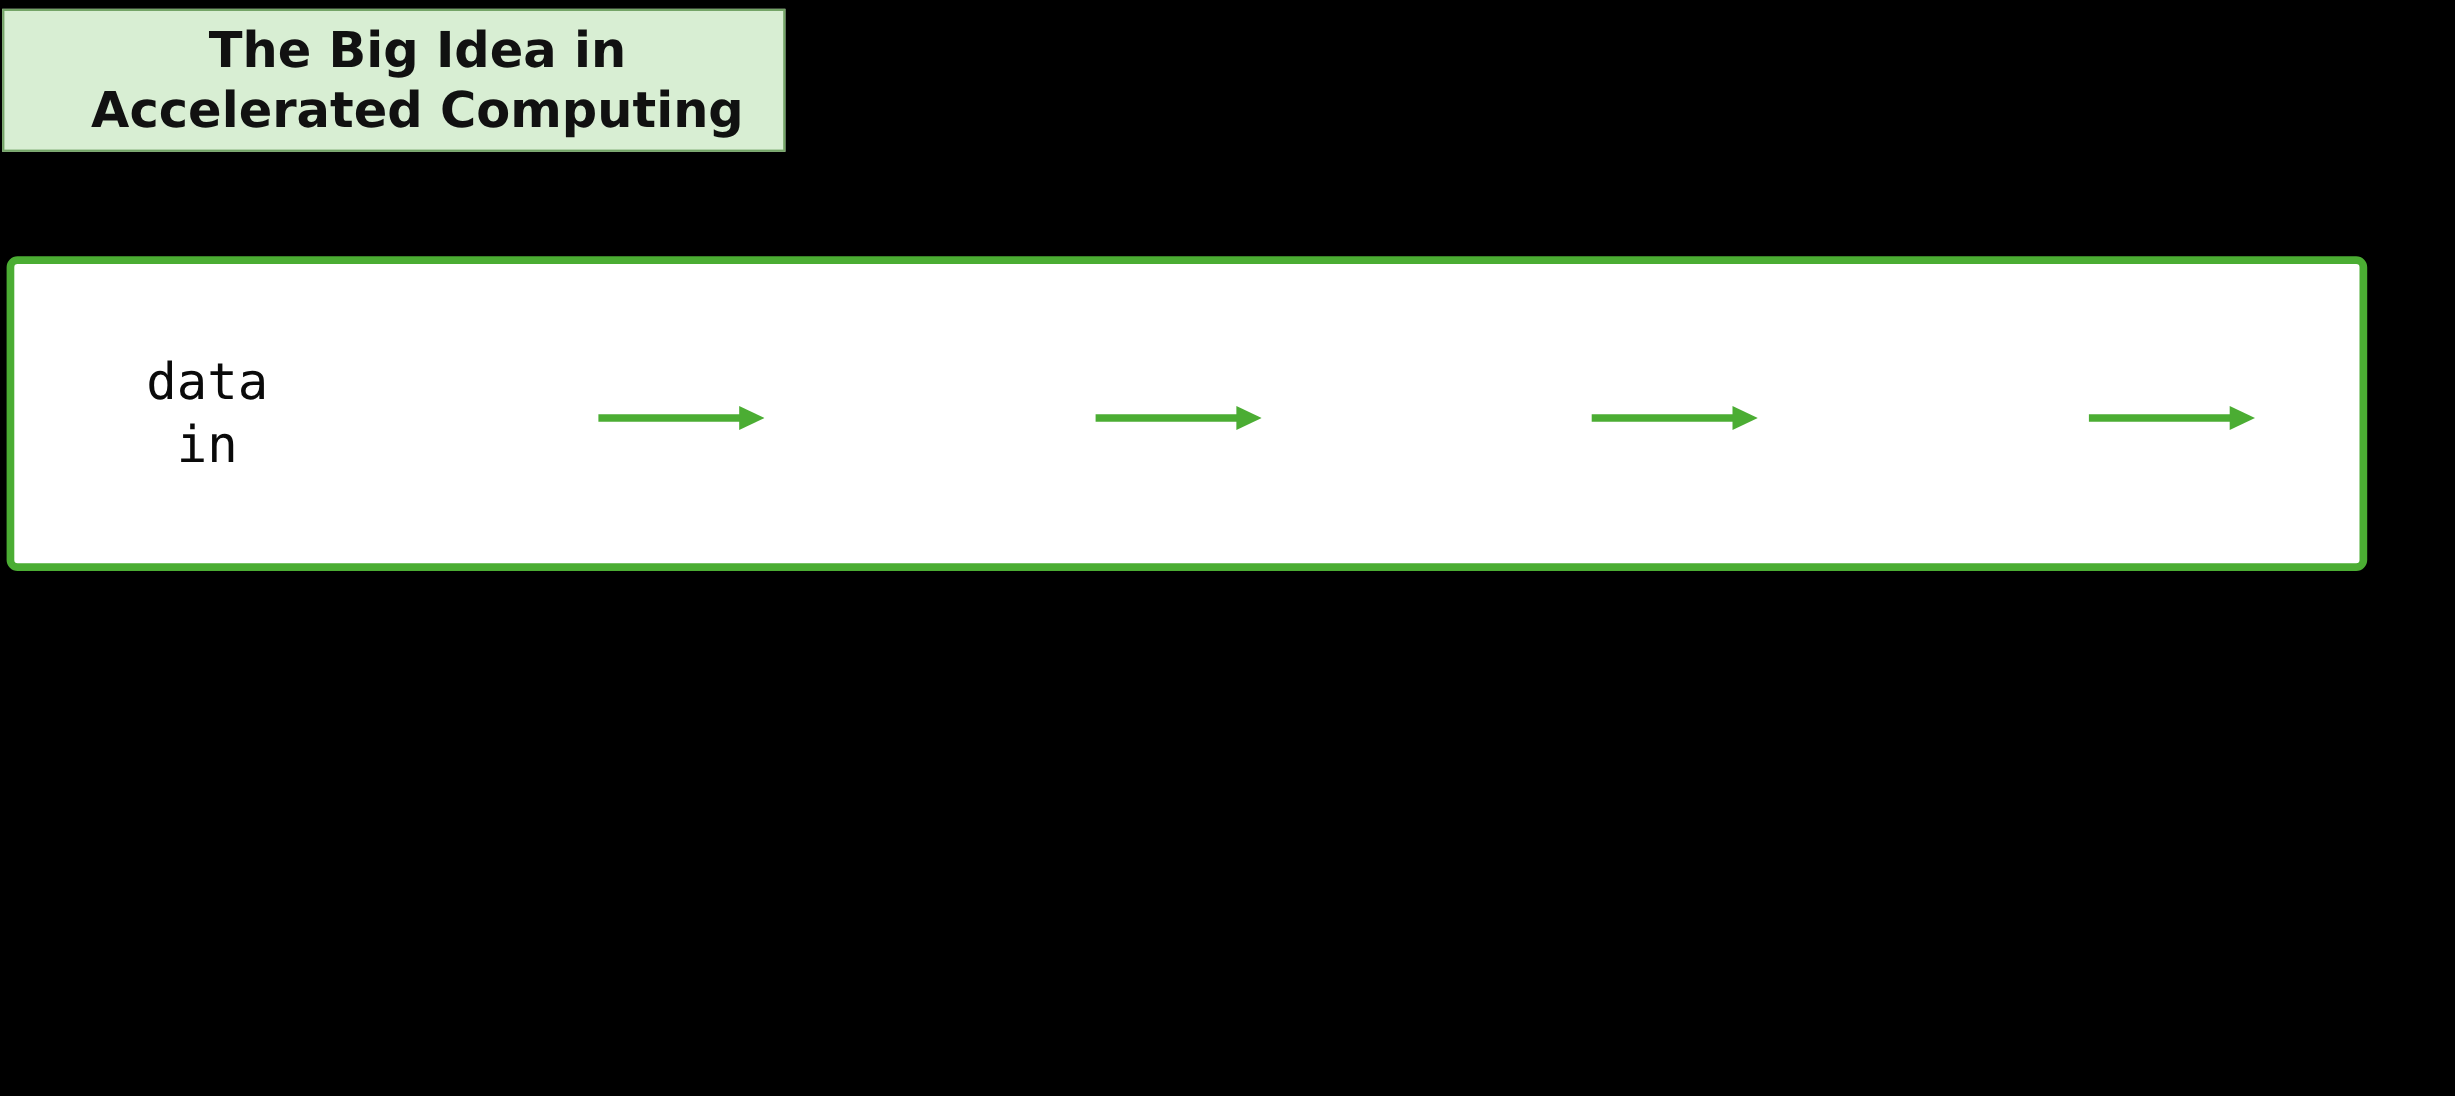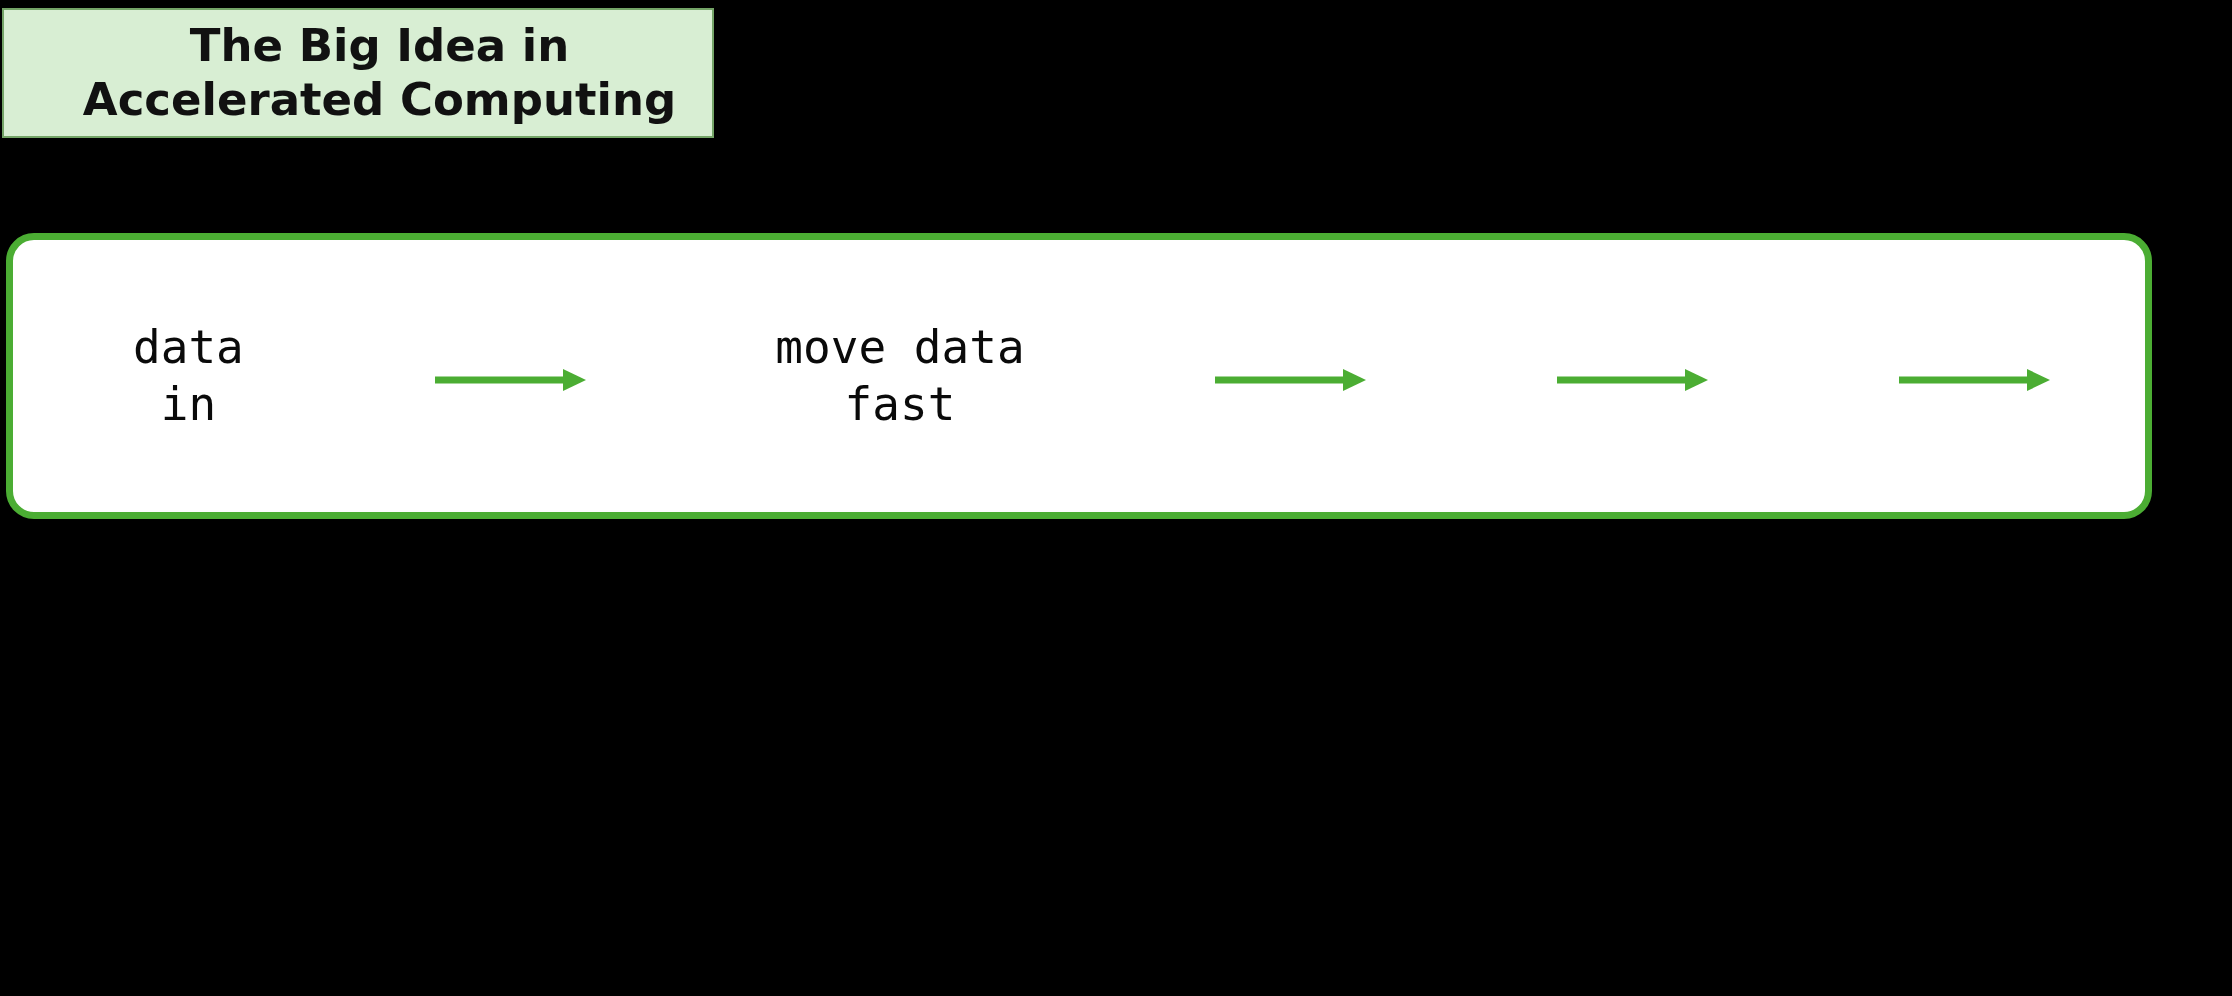--- a/index.html
+++ b/index.html
@@ -44,21 +44,21 @@
   
   .flow-card {
     position: absolute;
     left: 6px;
     top: 233px;
     width: 2146px;
     height: 286px;
     box-sizing: border-box;
     background: #ffffff;
     border: 7px solid #4bad33;
-    border-radius: 28px;
+    border-radius: 10px;
     display: flex;
     align-items: center;
     justify-content: space-between;
     padding: 0 95px 0 120px;
   }
   .flow-step {
     font-family: "DejaVu Sans Mono", monospace;
     font-size: 46px;
     line-height: 57px;
     color: #0a0a0a;
@@ -86,22 +86,20 @@
   <div class="flow-step">data
 in</div>
 
   <span class="flow-arrow">
     <svg width="152" height="30" viewBox="0 0 152 30" xmlns="http://www.w3.org/2000/svg">
       <line x1="1" y1="15" x2="131" y2="15" stroke-width="7" stroke="#4bad33"></line>
       <polygon points="129,4 152,15 129,26" fill="#4bad33"></polygon>
     </svg>
   </span>
 
-  <div class="flow-step">move data
-fast</div>
 
   <span class="flow-arrow">
     <svg width="152" height="30" viewBox="0 0 152 30" xmlns="http://www.w3.org/2000/svg">
       <line x1="1" y1="15" x2="131" y2="15" stroke-width="7" stroke="#4bad33"></line>
       <polygon points="129,4 152,15 129,26" fill="#4bad33"></polygon>
     </svg>
   </span>
 
 
   <span class="flow-arrow">

